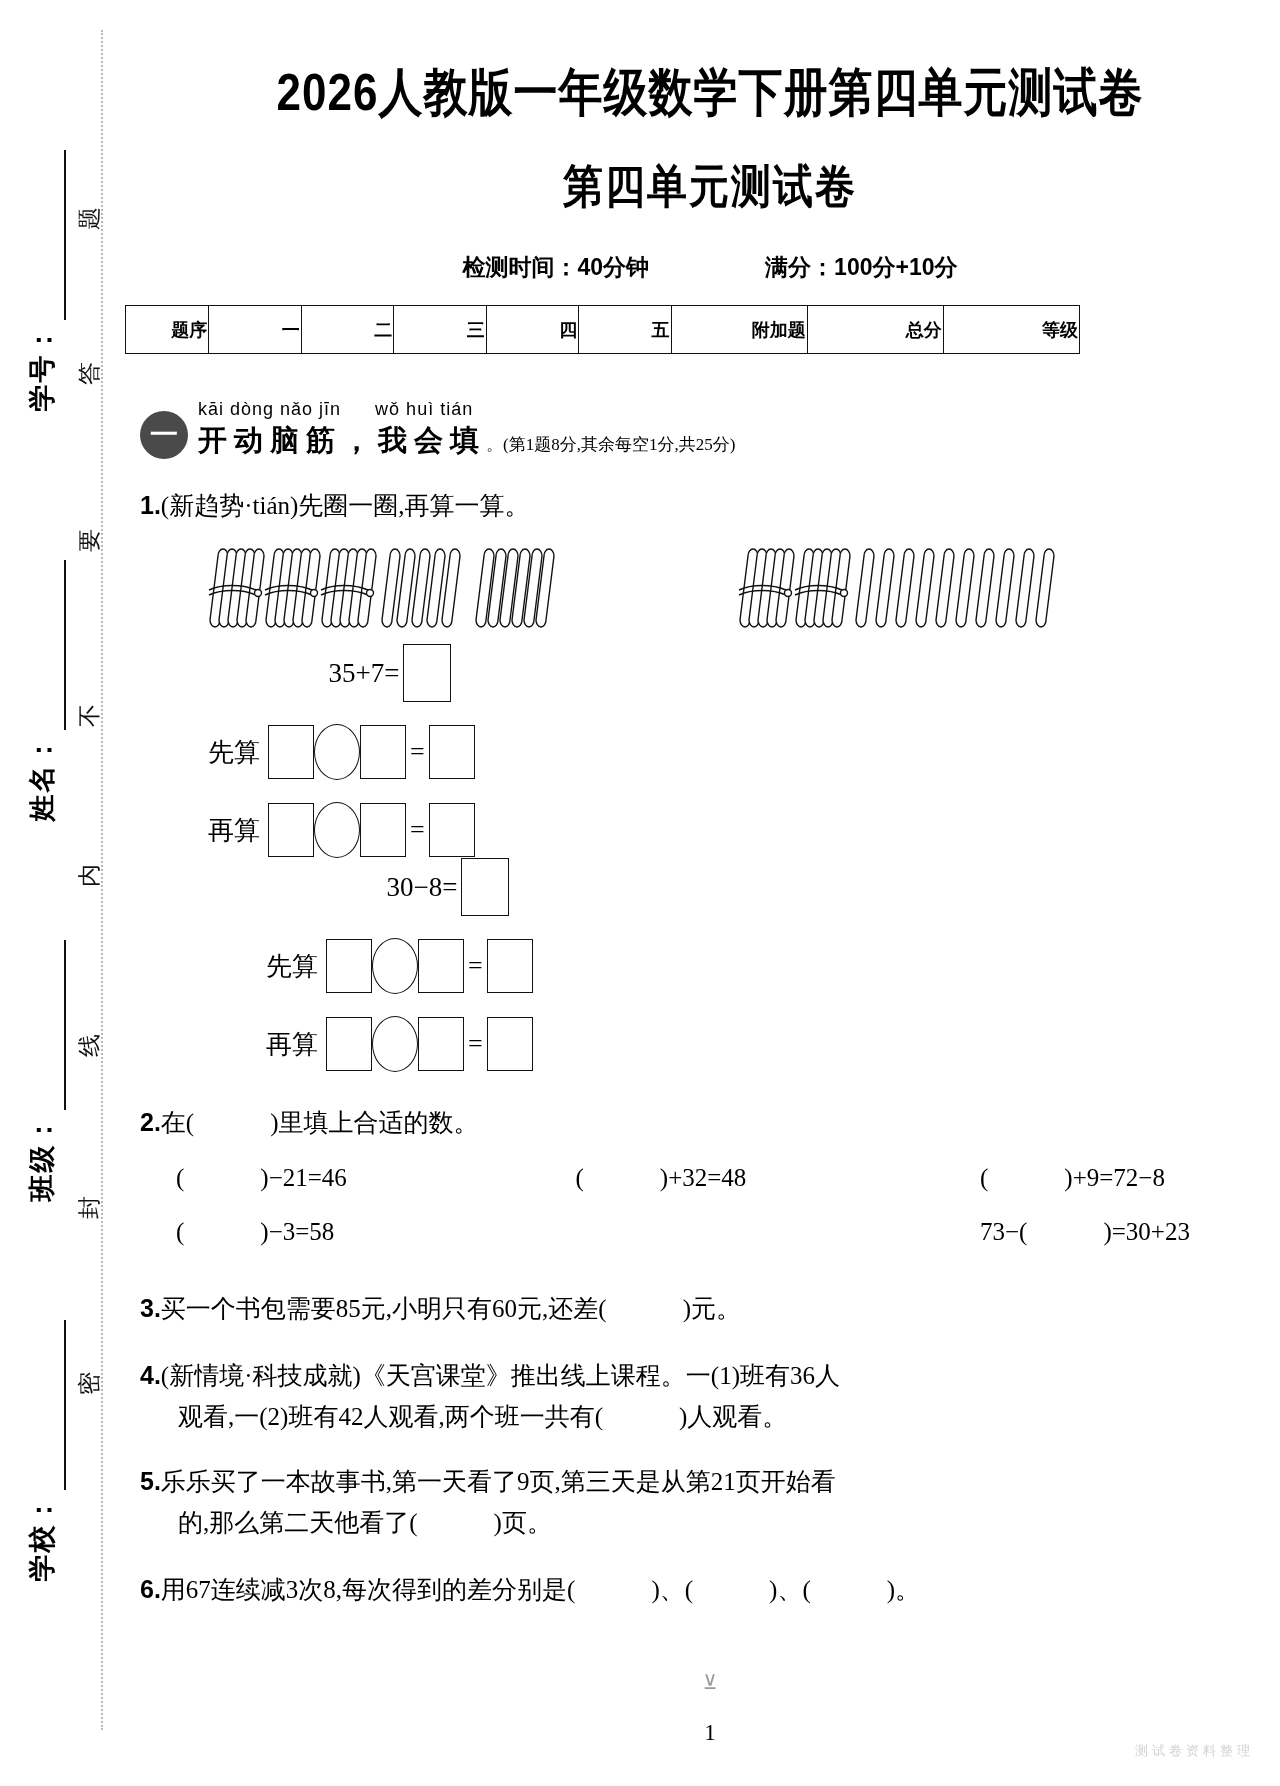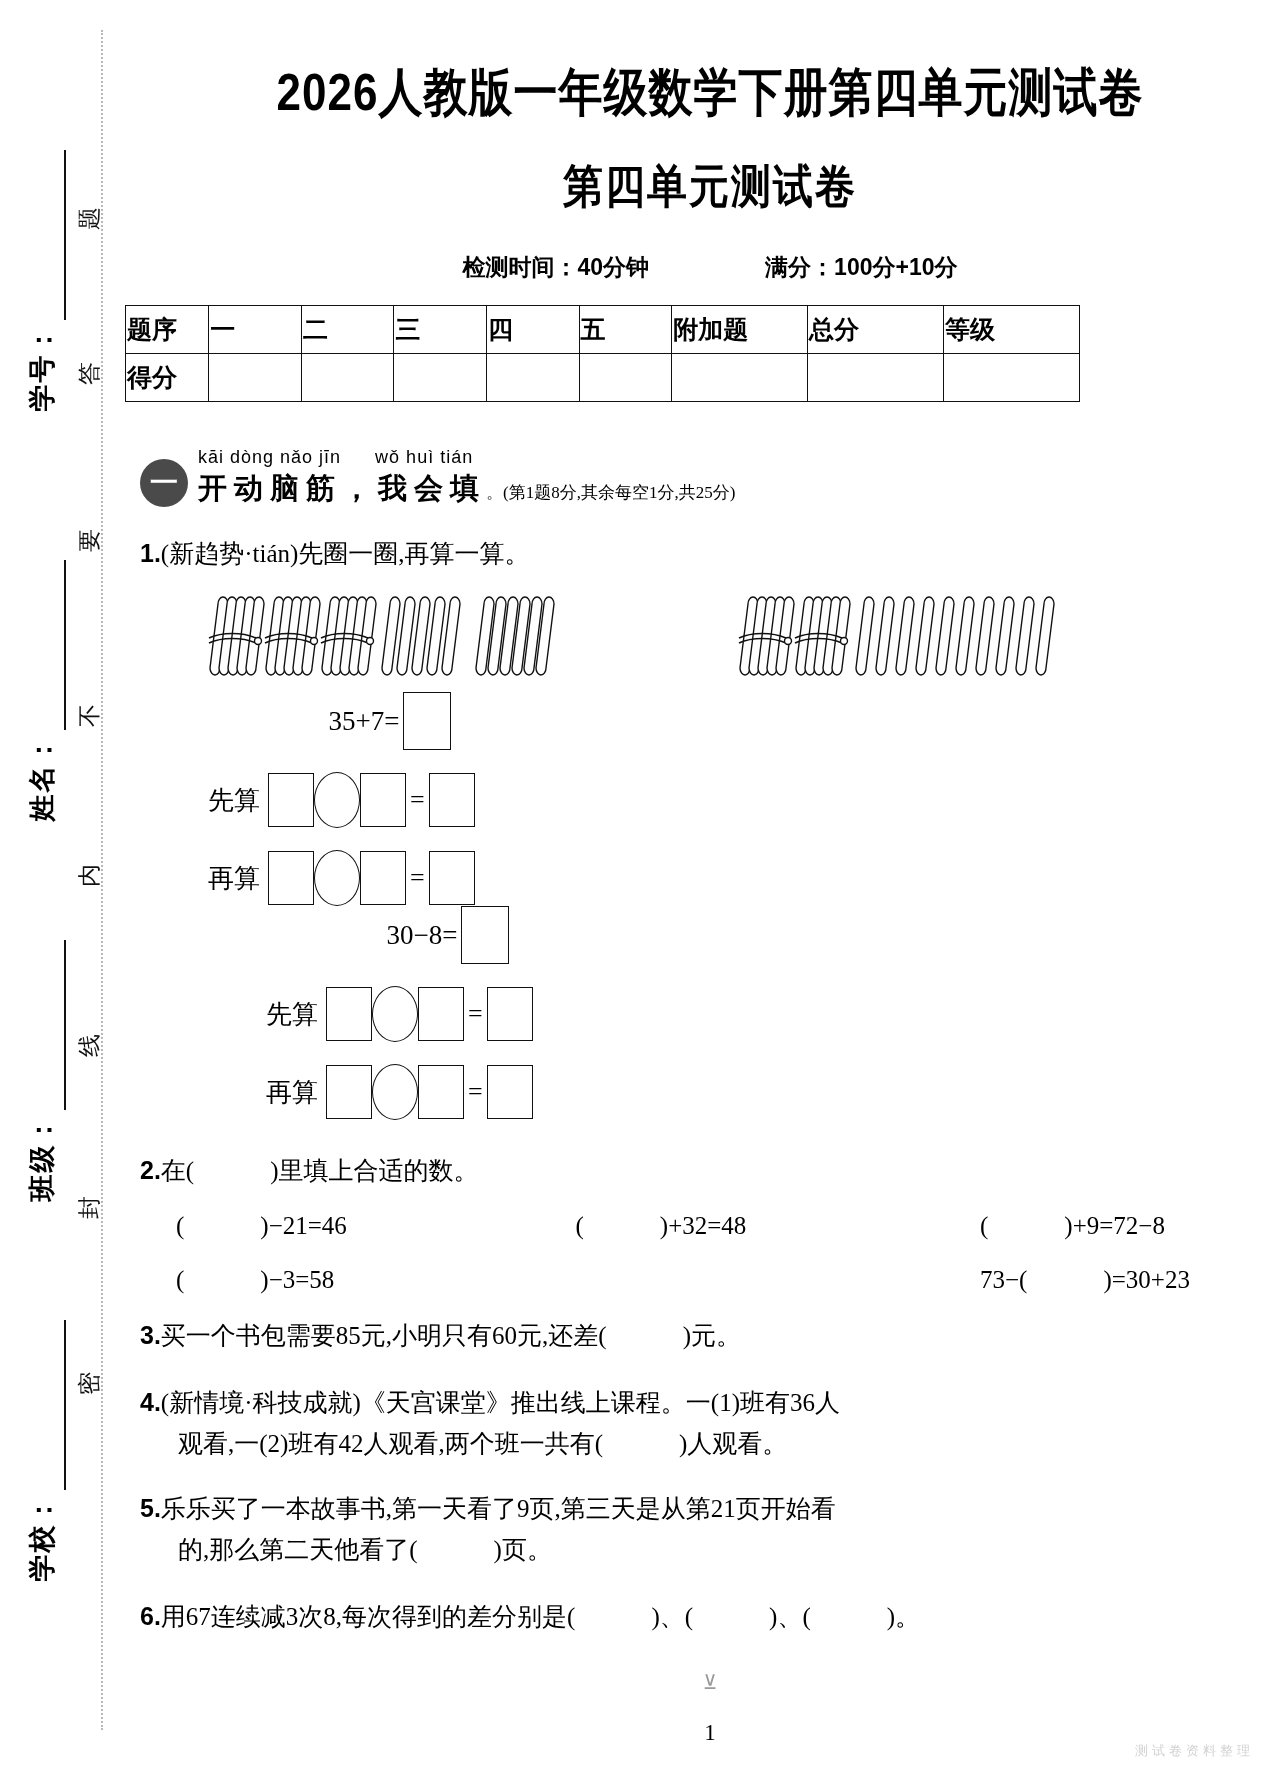--- a/index.html
+++ b/index.html
@@ -87,23 +87,23 @@
 
   
   table.score {
     margin:22px 0 0 -15px;
     border-collapse:collapse;
     width:955px;
   }
   table.score td {
     border:1.6px solid #111;
     height:48px;
-    text-align:left;
+    text-align:right;
     vertical-align:middle;
-    font-size:25px;
+    font-size:18px;
     font-weight:bold;
     font-family:Liberation Serif, serif;
   }
   table.score td.lab { width:88px; }
   table.score td.num { width:98px; }
   table.score td.wide { width:145px; }
 
   
   .sec-head { margin-top:46px; display:flex; align-items:flex-end; }
   .sec-bullet {
@@ -241,31 +241,20 @@
         <tr>
       <td class="lab">题序</td>
       <td class="num">一</td>
       <td class="num">二</td>
       <td class="num">三</td>
       <td class="num">四</td>
       <td class="num">五</td>
       <td class="wide">附加题</td>
       <td class="wide">总分</td>
       <td class="wide">等级</td>
-    </tr>
-    <tr>
-      <td class="lab">得分</td>
-      <td></td>
-      <td></td>
-      <td></td>
-      <td></td>
-      <td></td>
-      <td></td>
-      <td></td>
-      <td></td>
     </tr>
   </tbody>
     </table>
 
   <div class="sec-head">
     <div class="sec-bullet">一</div>
     <div class="sec-text">
       <div class="pinyin">
         <span>kāi dòng nǎo jīn</span><span class="gap"></span><span>wǒ huì tián</span>
       </div>
@@ -444,21 +433,21 @@
         <span class="fc2"><span>(</span><span class="blankpar"></span><span>)+32=48</span></span>
         <span class="fc3"><span>(</span><span class="blankpar"></span><span>)+9=72−8</span></span>
       </div>
       <div class="fill-line">
         <span class="fc2"><span>(</span><span class="blankpar"></span><span>)−3=58</span></span>
         <span class="fc3"><span>73−(</span><span class="blankpar"></span><span>)=30+23</span></span>
       </div>
     </div>
   </div>
 
-  <div class="q" style="margin-top:14px;">
+  <div class="q" style="margin-top:35px;">
     <span class="qnum">3.</span><span>买一个书包需要85元,小明只有60元,还差(</span><span class="blankpar"></span><span>)元。</span>
   </div>
 
   <div class="q" style="margin-top:26px;">
     <span class="qnum">4.</span><span>(新情境·科技成就)《天宫课堂》推出线上课程。一(1)班有36人</span>
     <span class="ind"><span>观看,一(2)班有42人观看,两个班一共有(</span><span class="blankpar"></span><span>)人观看。</span></span>
   </div>
 
   <div class="q" style="">
     <span class="qnum">5.</span><span>乐乐买了一本故事书,第一天看了9页,第三天是从第21页开始看</span>

